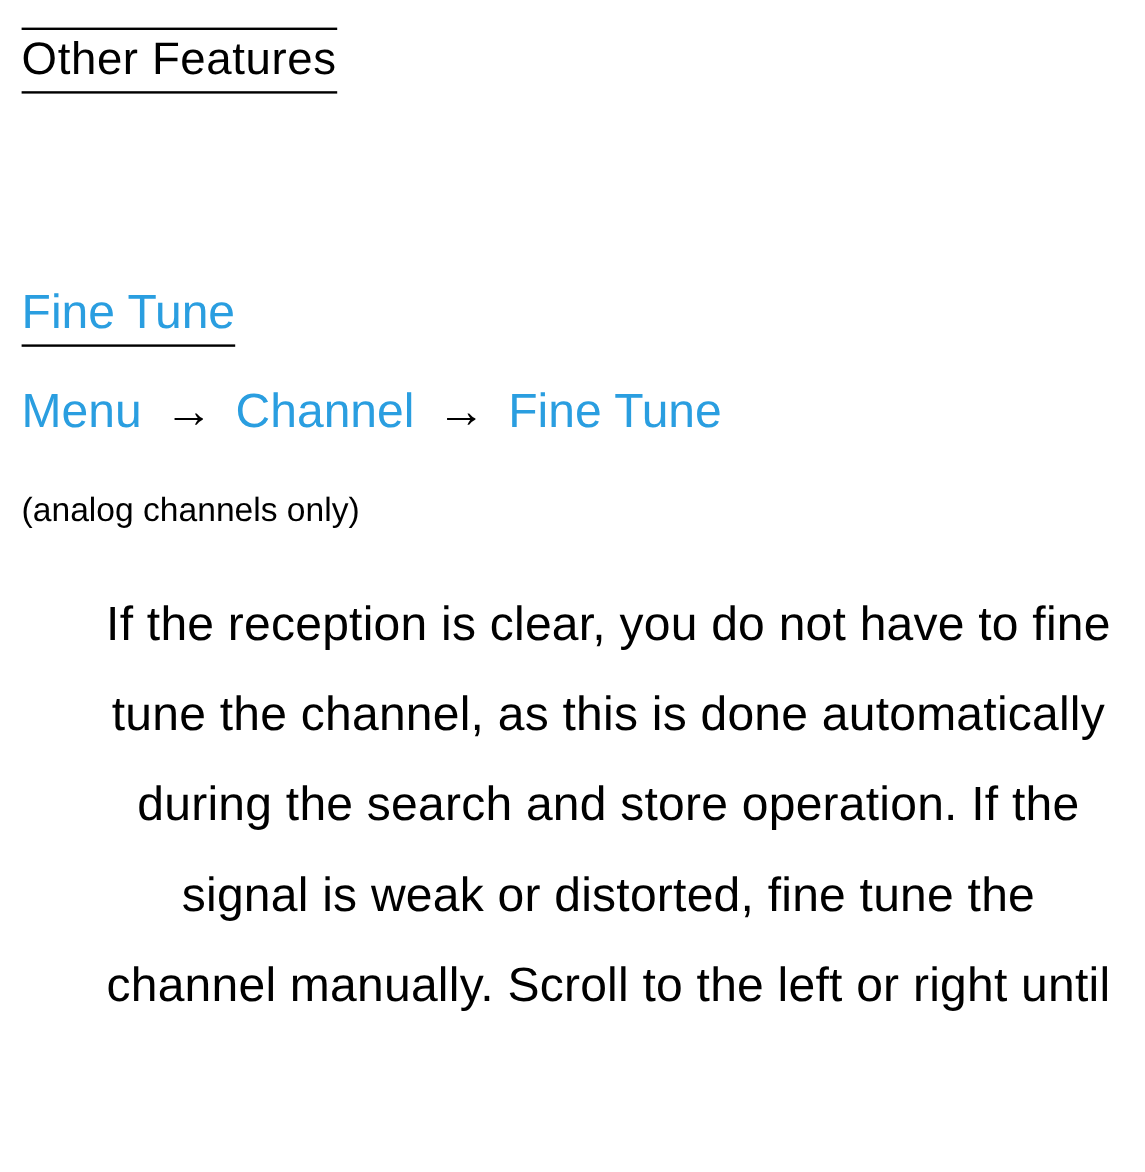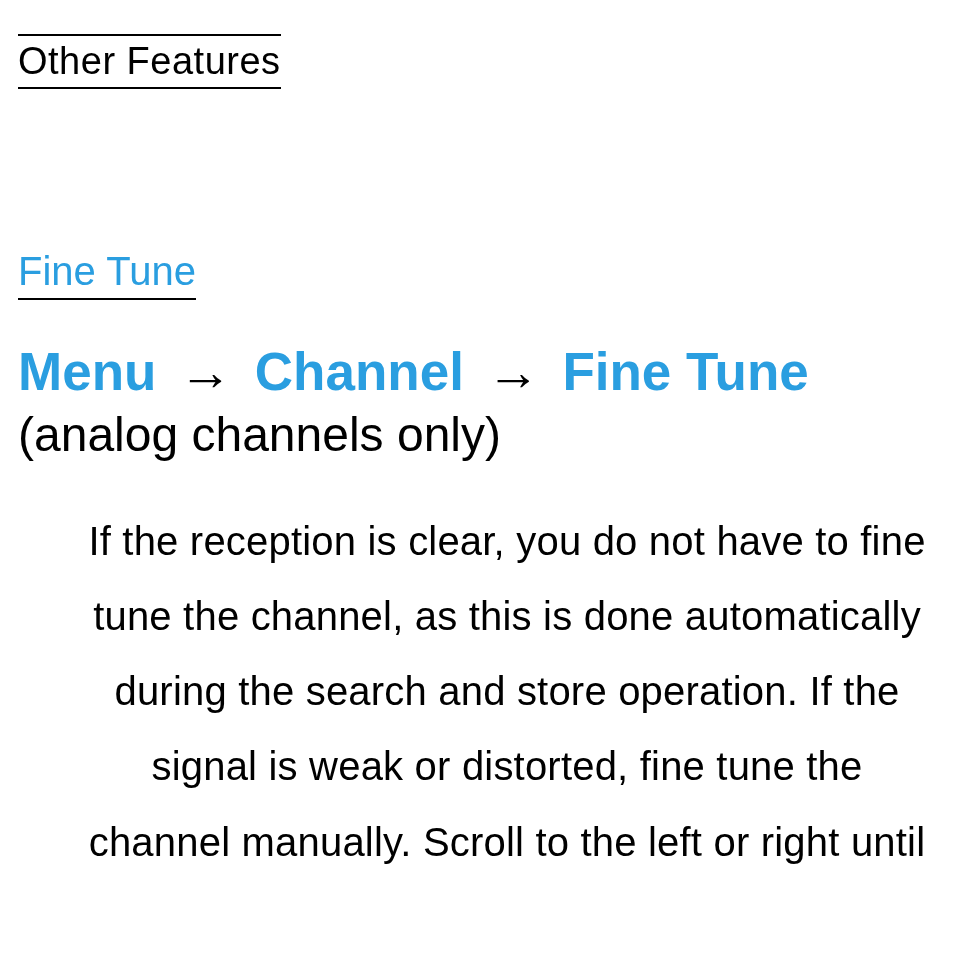--- a/index.html
+++ b/index.html
@@ -17,41 +17,41 @@
     padding: 18px 18px 0 18px;
   }
   .section-header {
     display: inline-block;
     border-top: 2px solid #000;
     border-bottom: 2px solid #000;
     font-size: 38px;
     font-weight: 400;
     letter-spacing: 0.5px;
     padding: 4px 0;
-    margin-top: 16px;
+    margin-top: 5px;
   }
   .feature-title {
     color: #2a9ee0;
     font-size: 40px;
     font-weight: 400;
     border-bottom: 2px solid #000;
     display: inline-block;
     padding-bottom: 4px;
     margin-top: 160px;
   }
   .nav-path {
-    font-size: 53px;
-    margin-top: 38px;
+    font-size: 40px;
+    margin-top: 28px;
     line-height: 1.3;
-    font-weight: bold;
   }
   .nav-path .link { color: #2a9ee0; }
   .nav-path .arrow { color: #000; padding: 0 8px; }
   .note {
-    font-size: 48px;
+    font-size: 28px;
+    margin-top: 40px;
   }
   .body-text {
     font-size: 40px;
     line-height: 1.88;
     margin-top: 42px;
     padding-left: 60px;
     letter-spacing: 0.2px;
     text-align: center;
   }
 </style>

